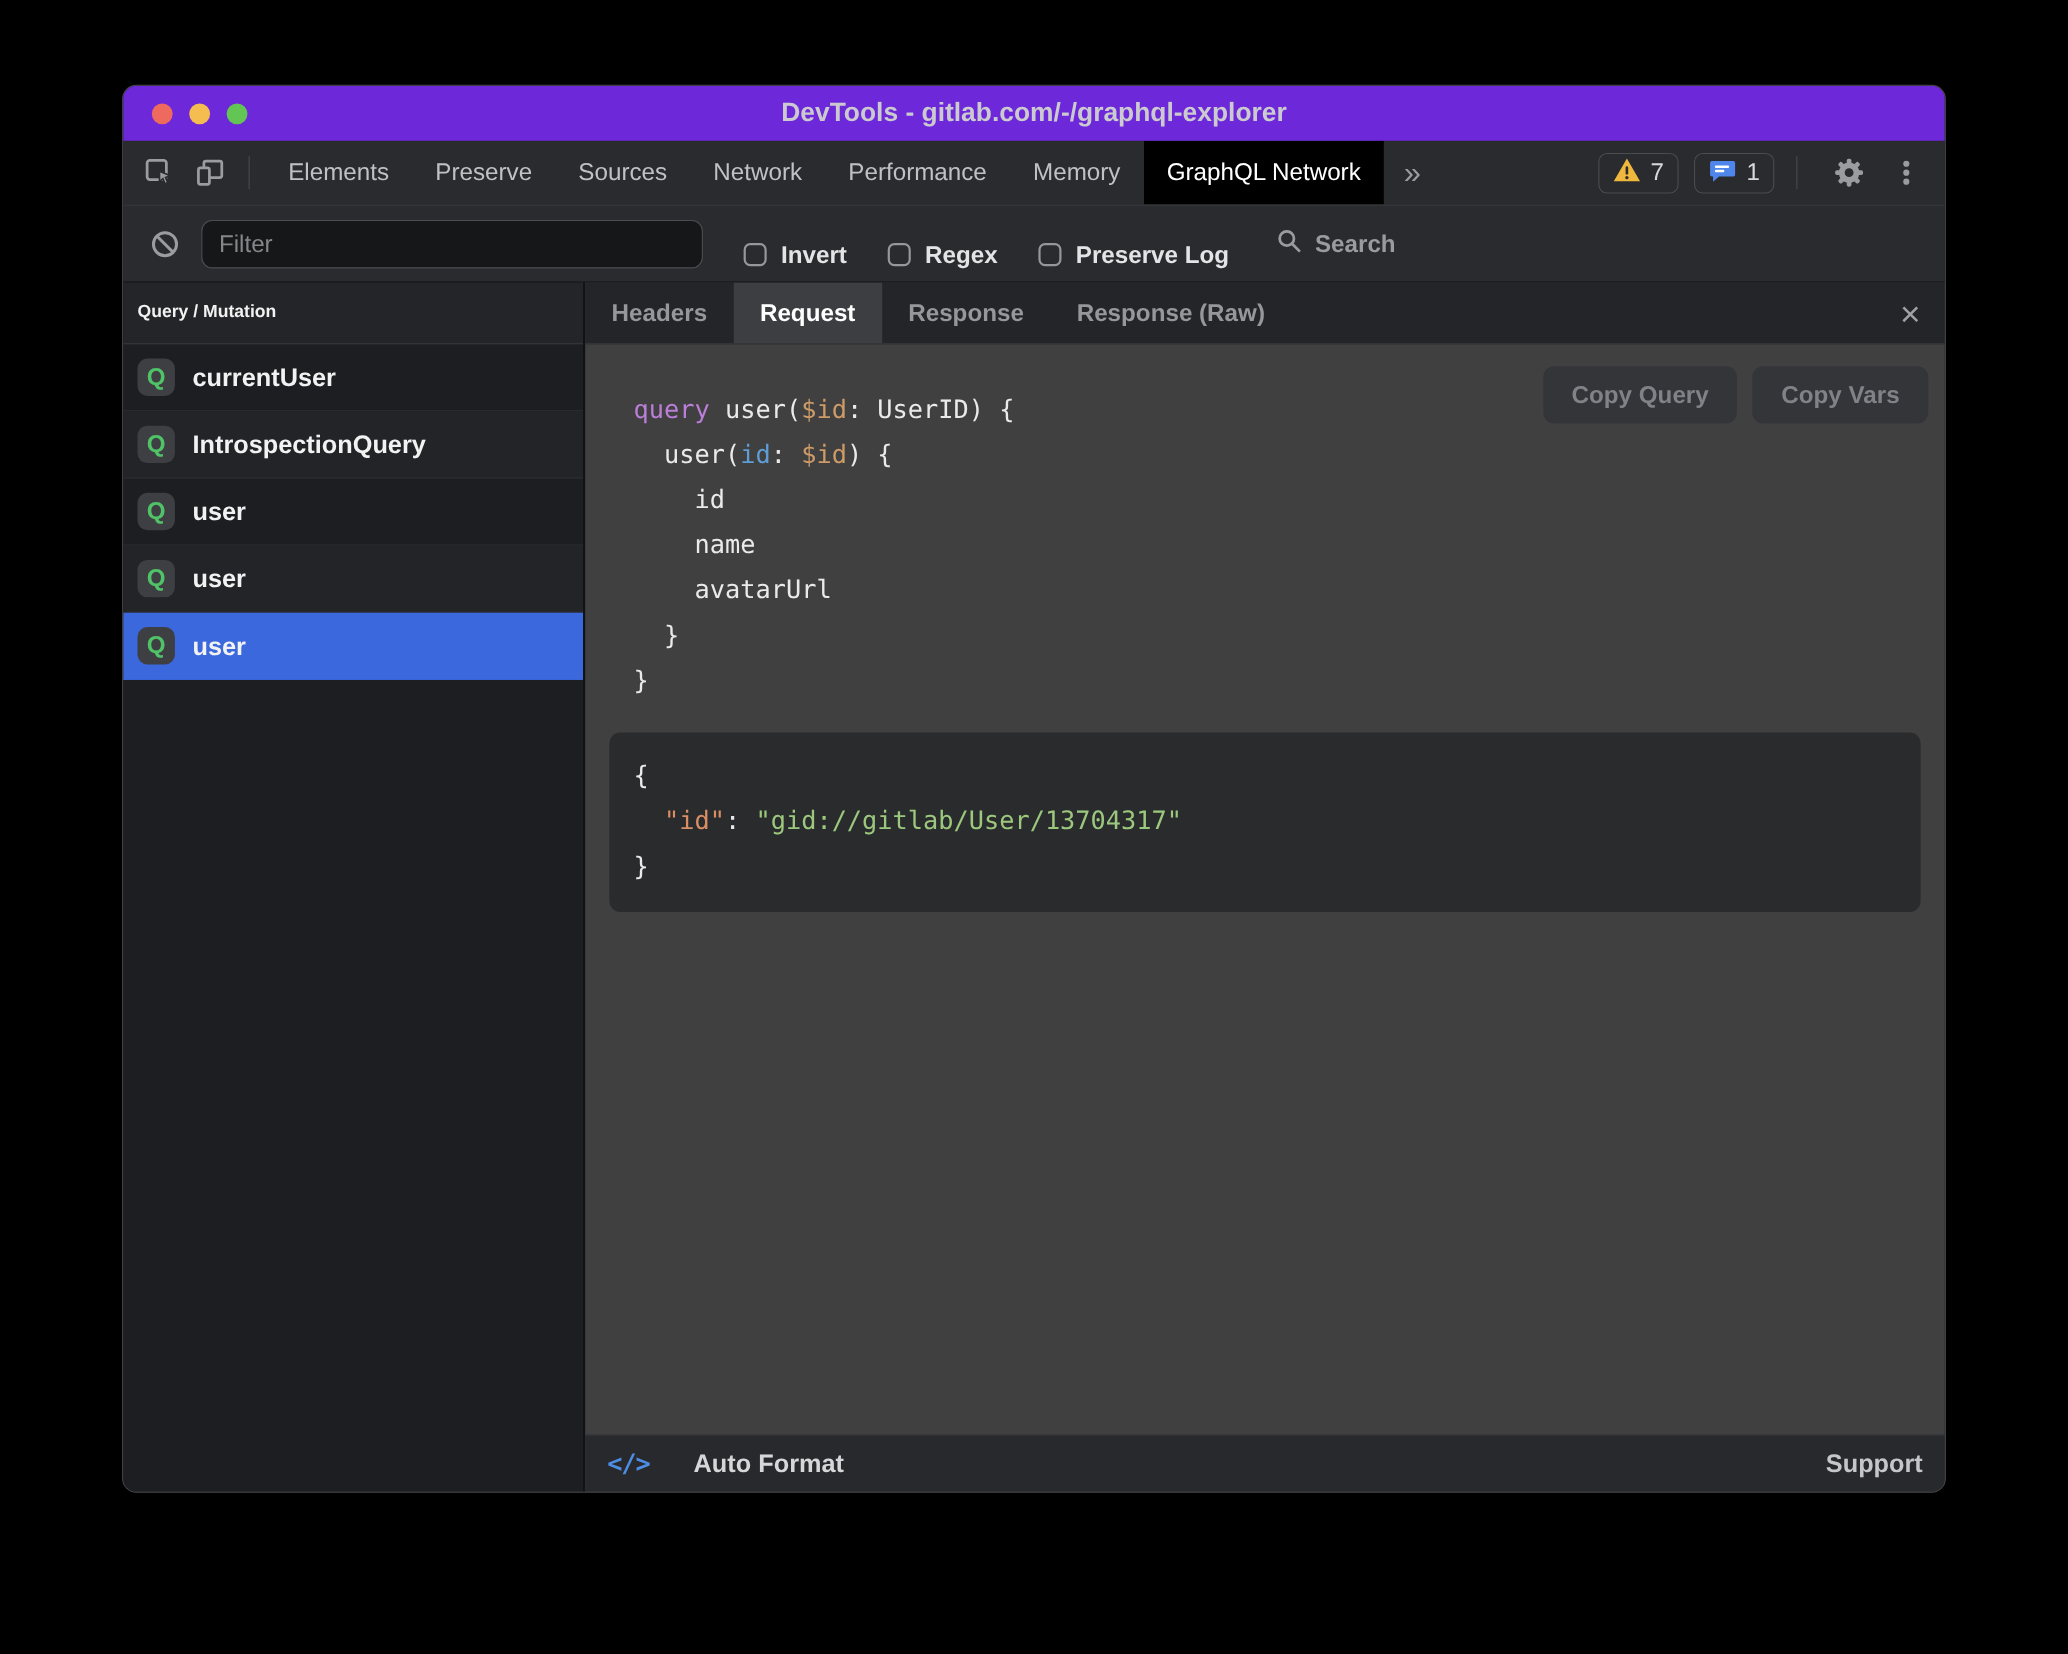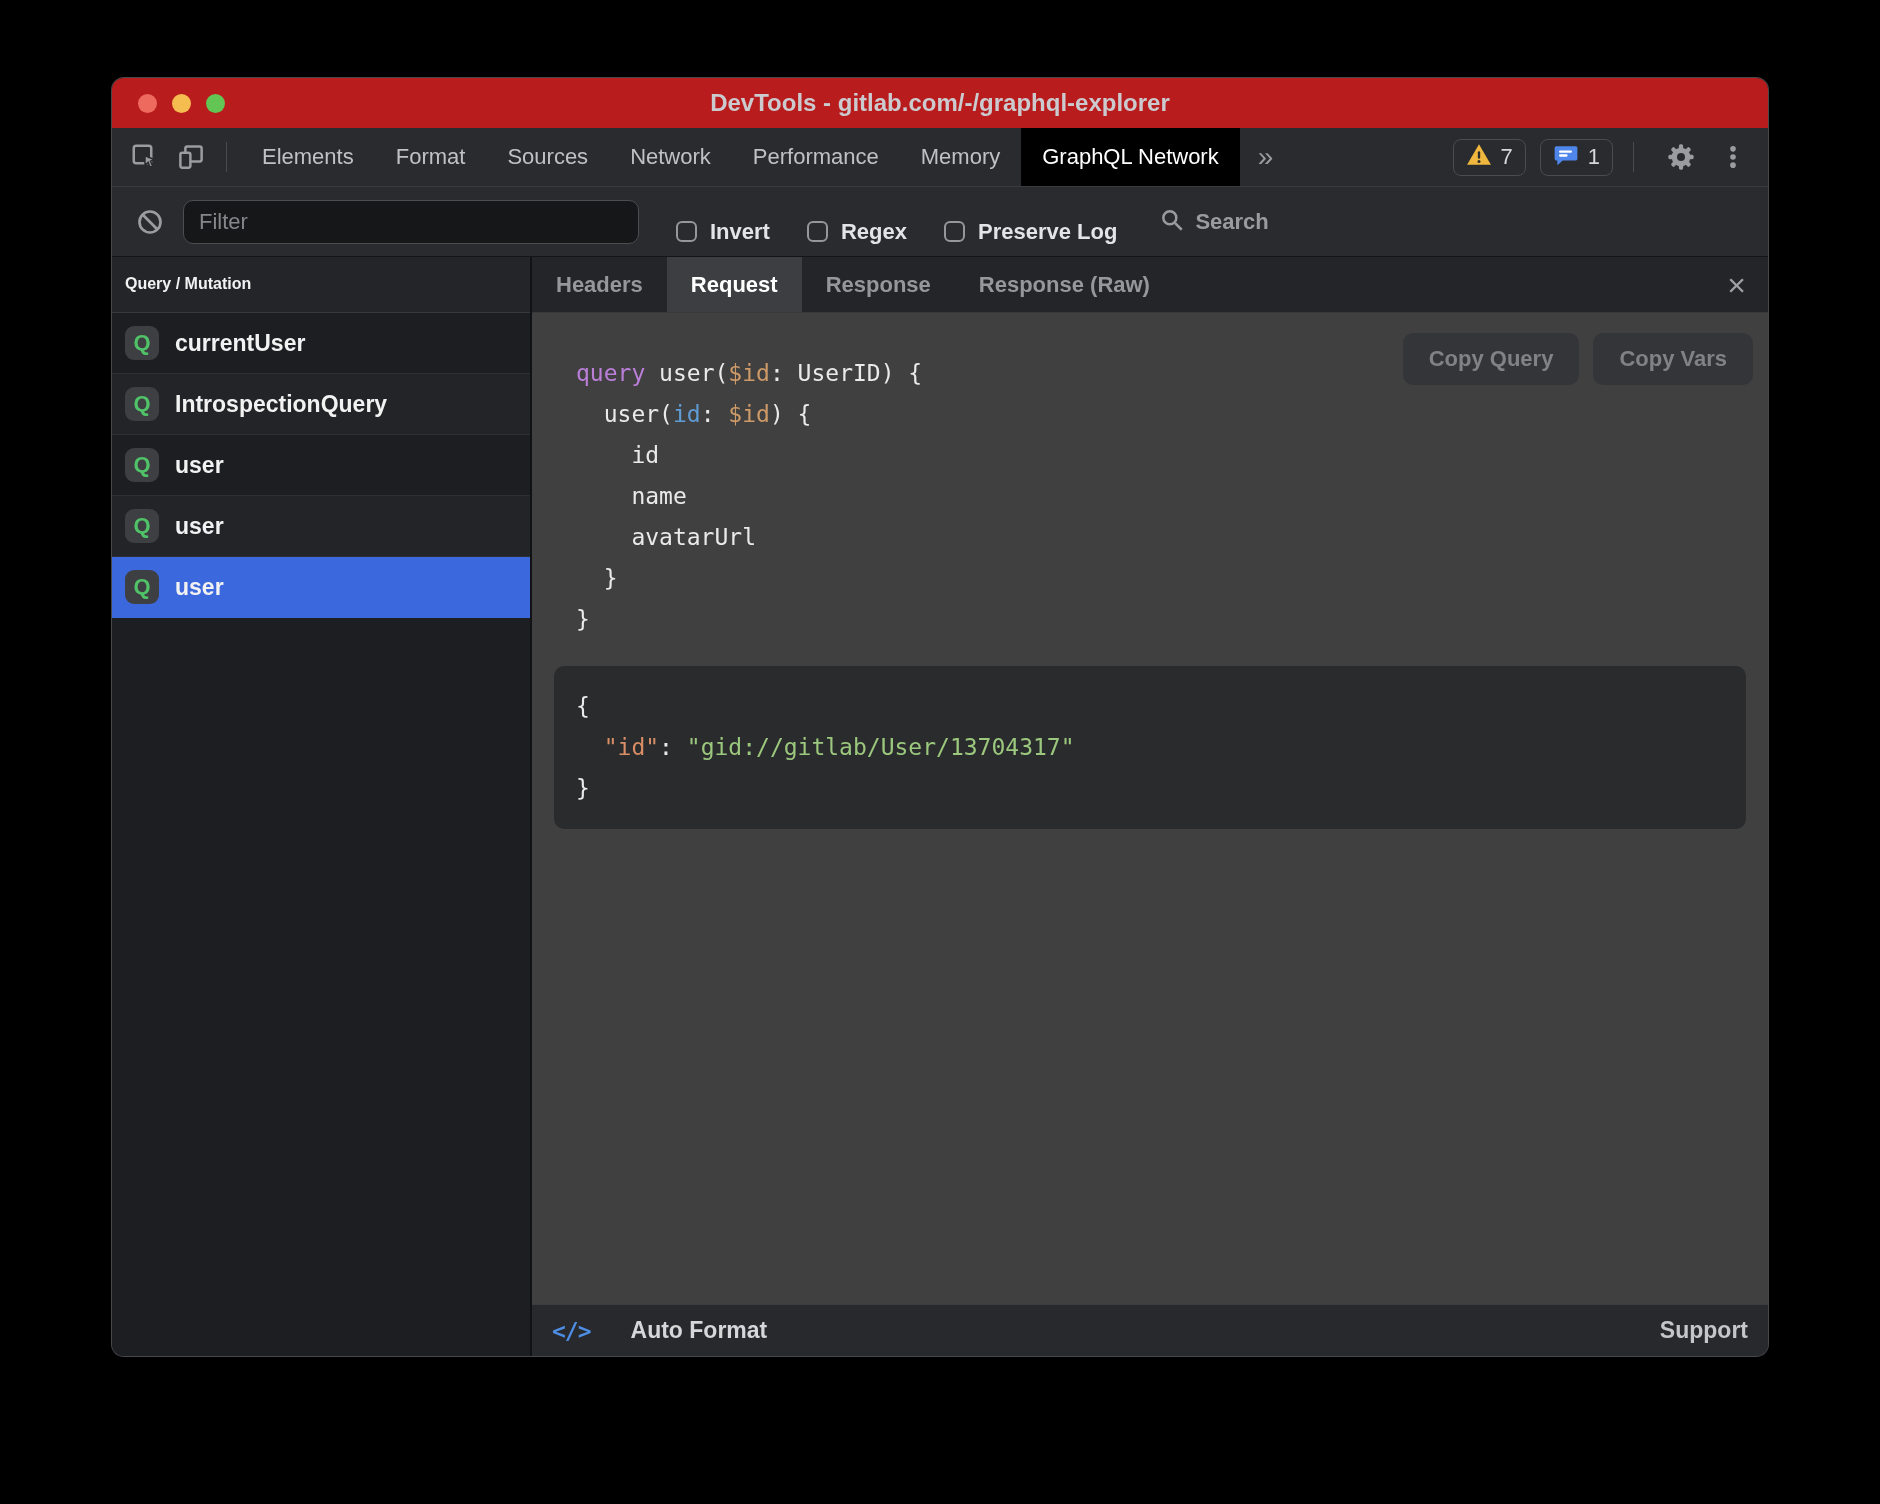--- a/index.html
+++ b/index.html
@@ -4,21 +4,21 @@
 <style>
   * { margin:0; padding:0; box-sizing:border-box; }
   html,body { background:#000; }
   .stage { position:relative; width:1880px; height:1504px; background:#000; overflow:hidden;
            font-family:"Liberation Sans", sans-serif; }
   .window { position:absolute; left:112px; top:78px; width:1656px; height:1278px;
             border-radius:12px; overflow:hidden; background:#1f2023; display:flex; flex-direction:column;
             box-shadow:0 0 0 1px #47484c, 0 30px 80px rgba(0,0,0,.65); }
 
   
-  .titlebar { height:50px; flex:0 0 auto; background:#b91c1c; display:flex; align-items:center; position:relative; }
+  .titlebar { height:50px; flex:0 0 auto; background:#6d28d9; display:flex; align-items:center; position:relative; }
   .traffic { position:absolute; left:26px; top:0; height:100%; display:flex; align-items:center; gap:15px; }
   .light { width:19px; height:19px; border-radius:50%; cursor:pointer; }
   .light.red{ background:#ee6a5f; } .light.yellow{ background:#f5bd4f; } .light.green{ background:#62c554; }
   .title { flex:1; text-align:center; font-size:24px; font-weight:bold; color:#cbcacf; }
 
   
   .tabbar { height:58px; flex:0 0 auto; background:#2a2b2e; display:flex; align-items:center; padding-left:16px; }
   .toolicon { width:34px; height:34px; display:flex; align-items:center; justify-content:center; margin-right:12px; cursor:pointer; }
   .vdiv { width:1px; height:30px; background:#4a4b4e; margin:0 14px 0 6px; flex:0 0 auto; }
   .tabs { display:flex; align-items:stretch; height:100%; }
@@ -104,21 +104,21 @@
       </span>
       <span class="toolicon">
         <svg width="30" height="30" viewBox="0 0 24 24" fill="none" stroke="#9b9ca0" stroke-width="2">
           <rect x="7.5" y="3.5" width="13" height="12" rx="1.5"></rect>
           <rect x="3.5" y="8.5" width="8" height="12" rx="1.5" fill="#2a2b2e"></rect>
         </svg>
       </span>
       <span class="vdiv"></span>
       <div class="tabs" id="main-tabs">
           <span class="tab">Elements</span>
-          <span class="tab">Format</span>
+          <span class="tab">Preserve</span>
           <span class="tab">Sources</span>
           <span class="tab">Network</span>
           <span class="tab">Performance</span>
           <span class="tab">Memory</span>
           <span class="tab active">GraphQL Network</span>
         </div>
       <span class="more">»</span>
       <div class="right-cluster">
         <span class="count-badge">
           <span>

